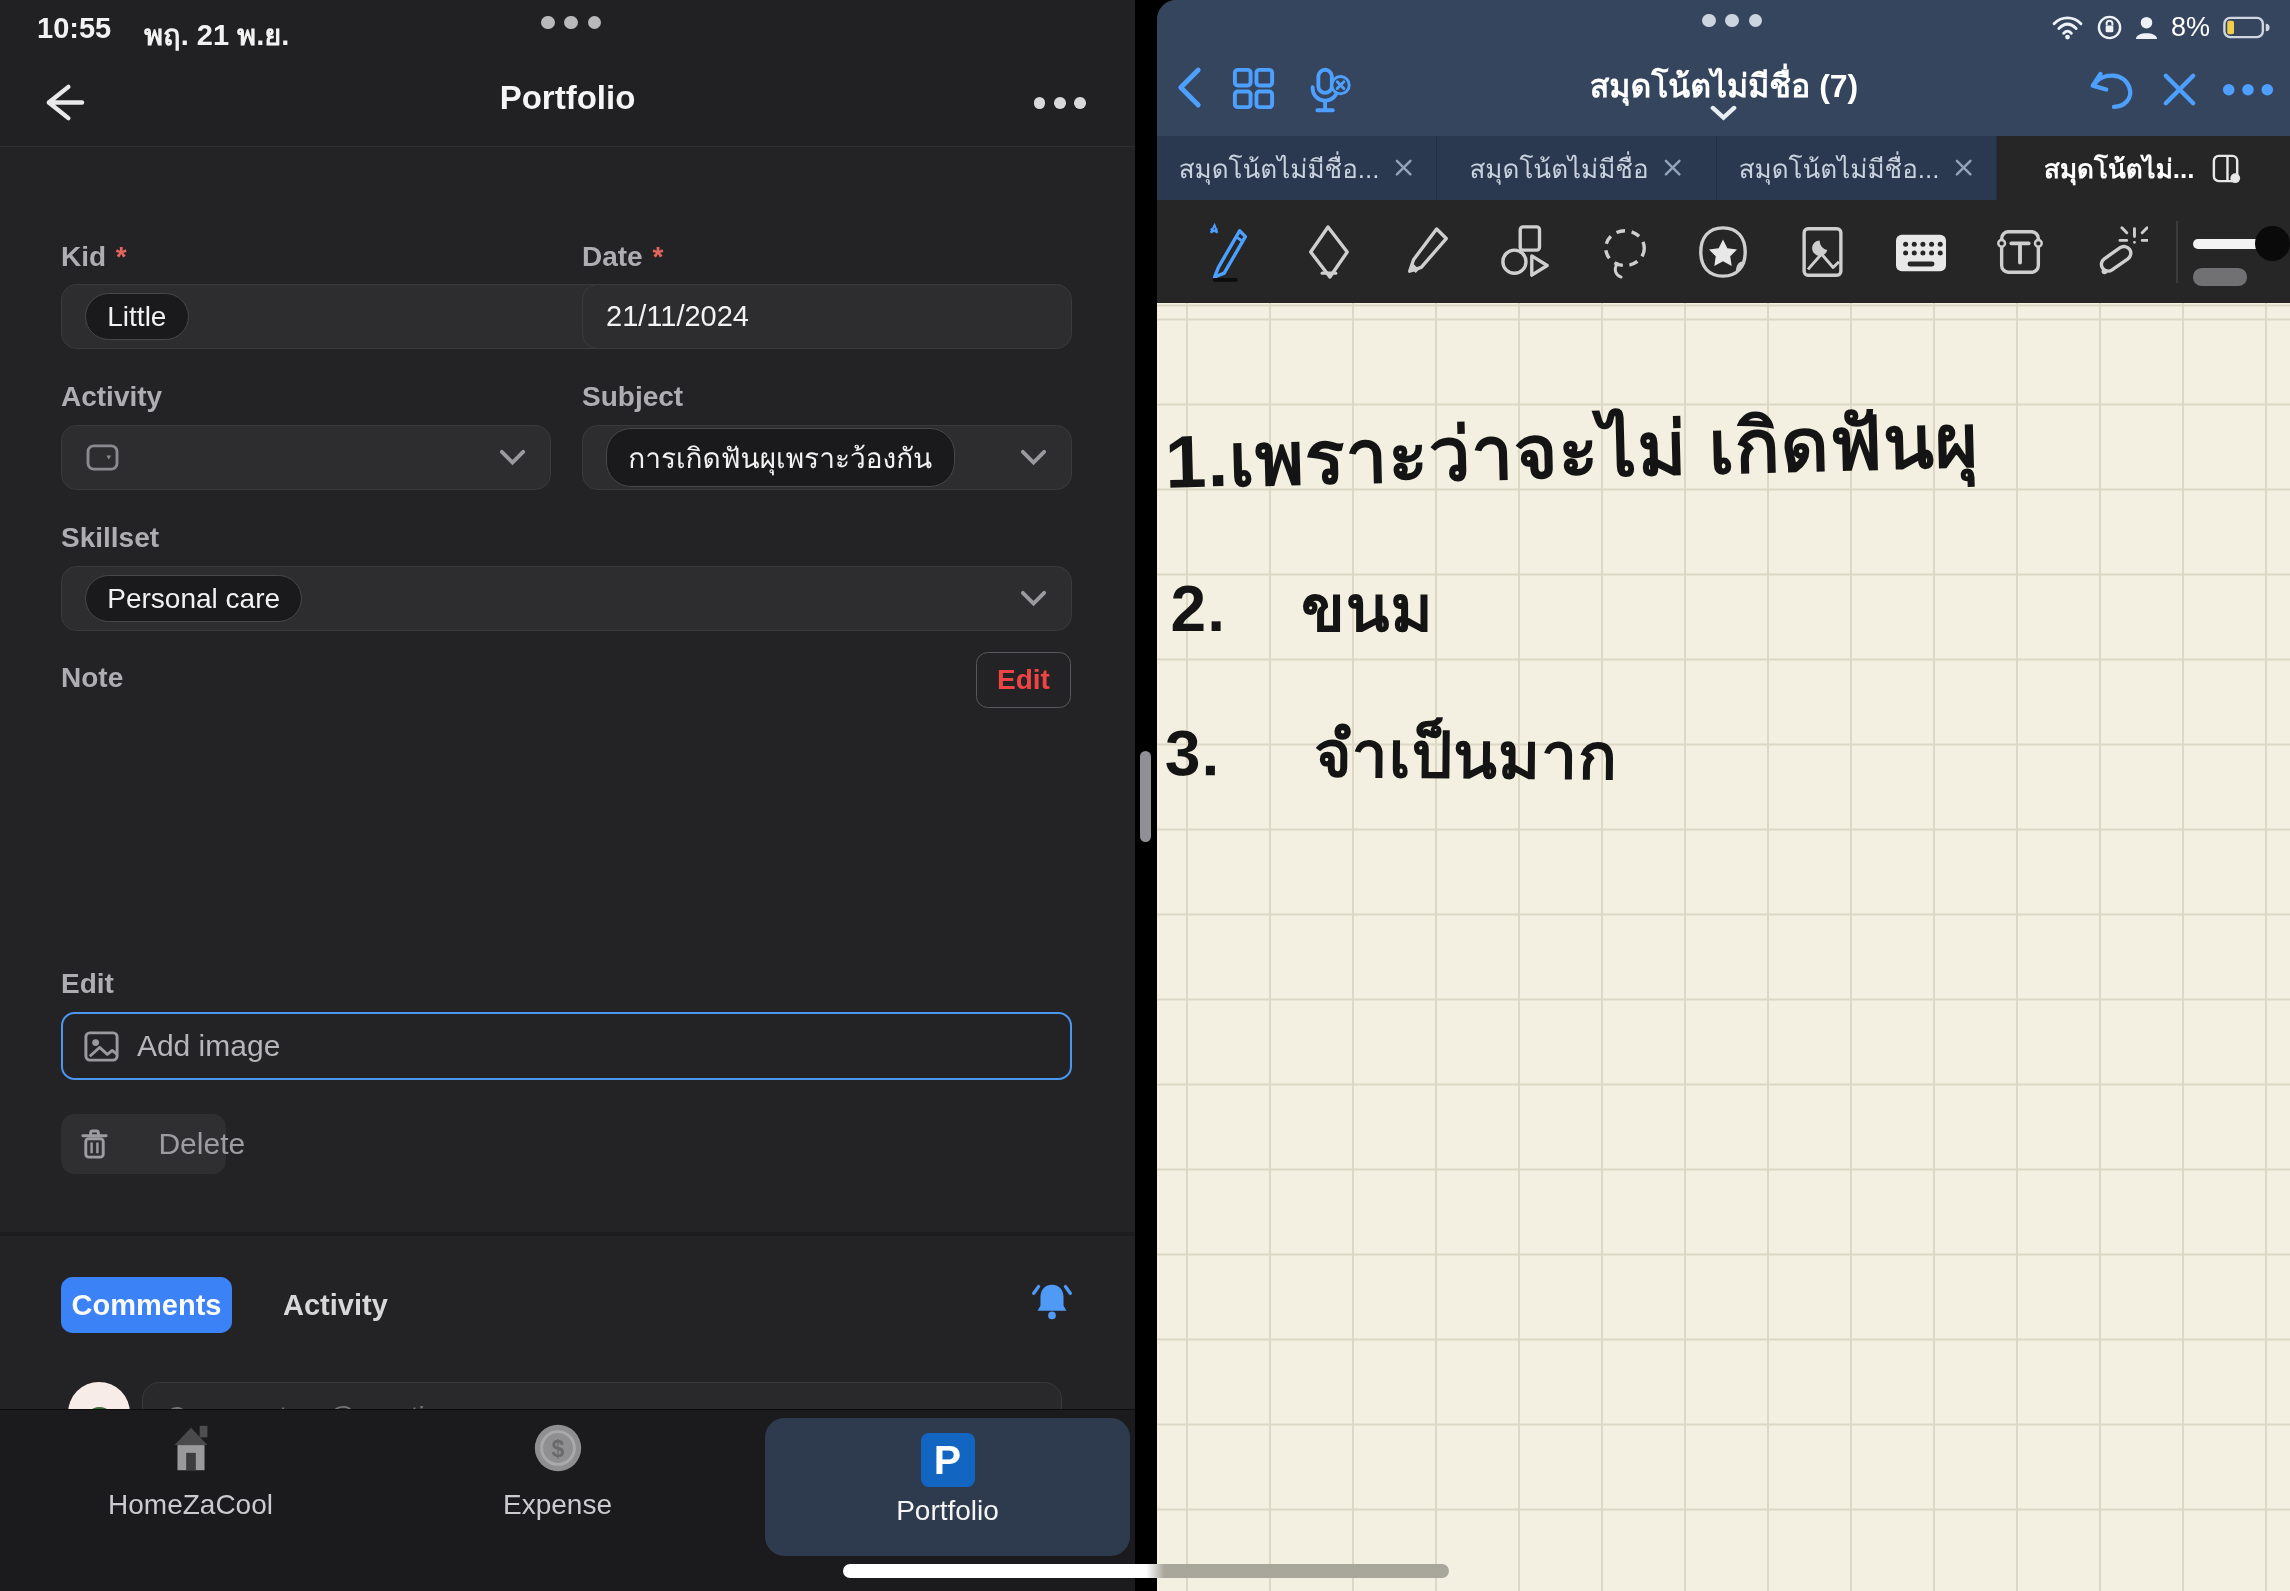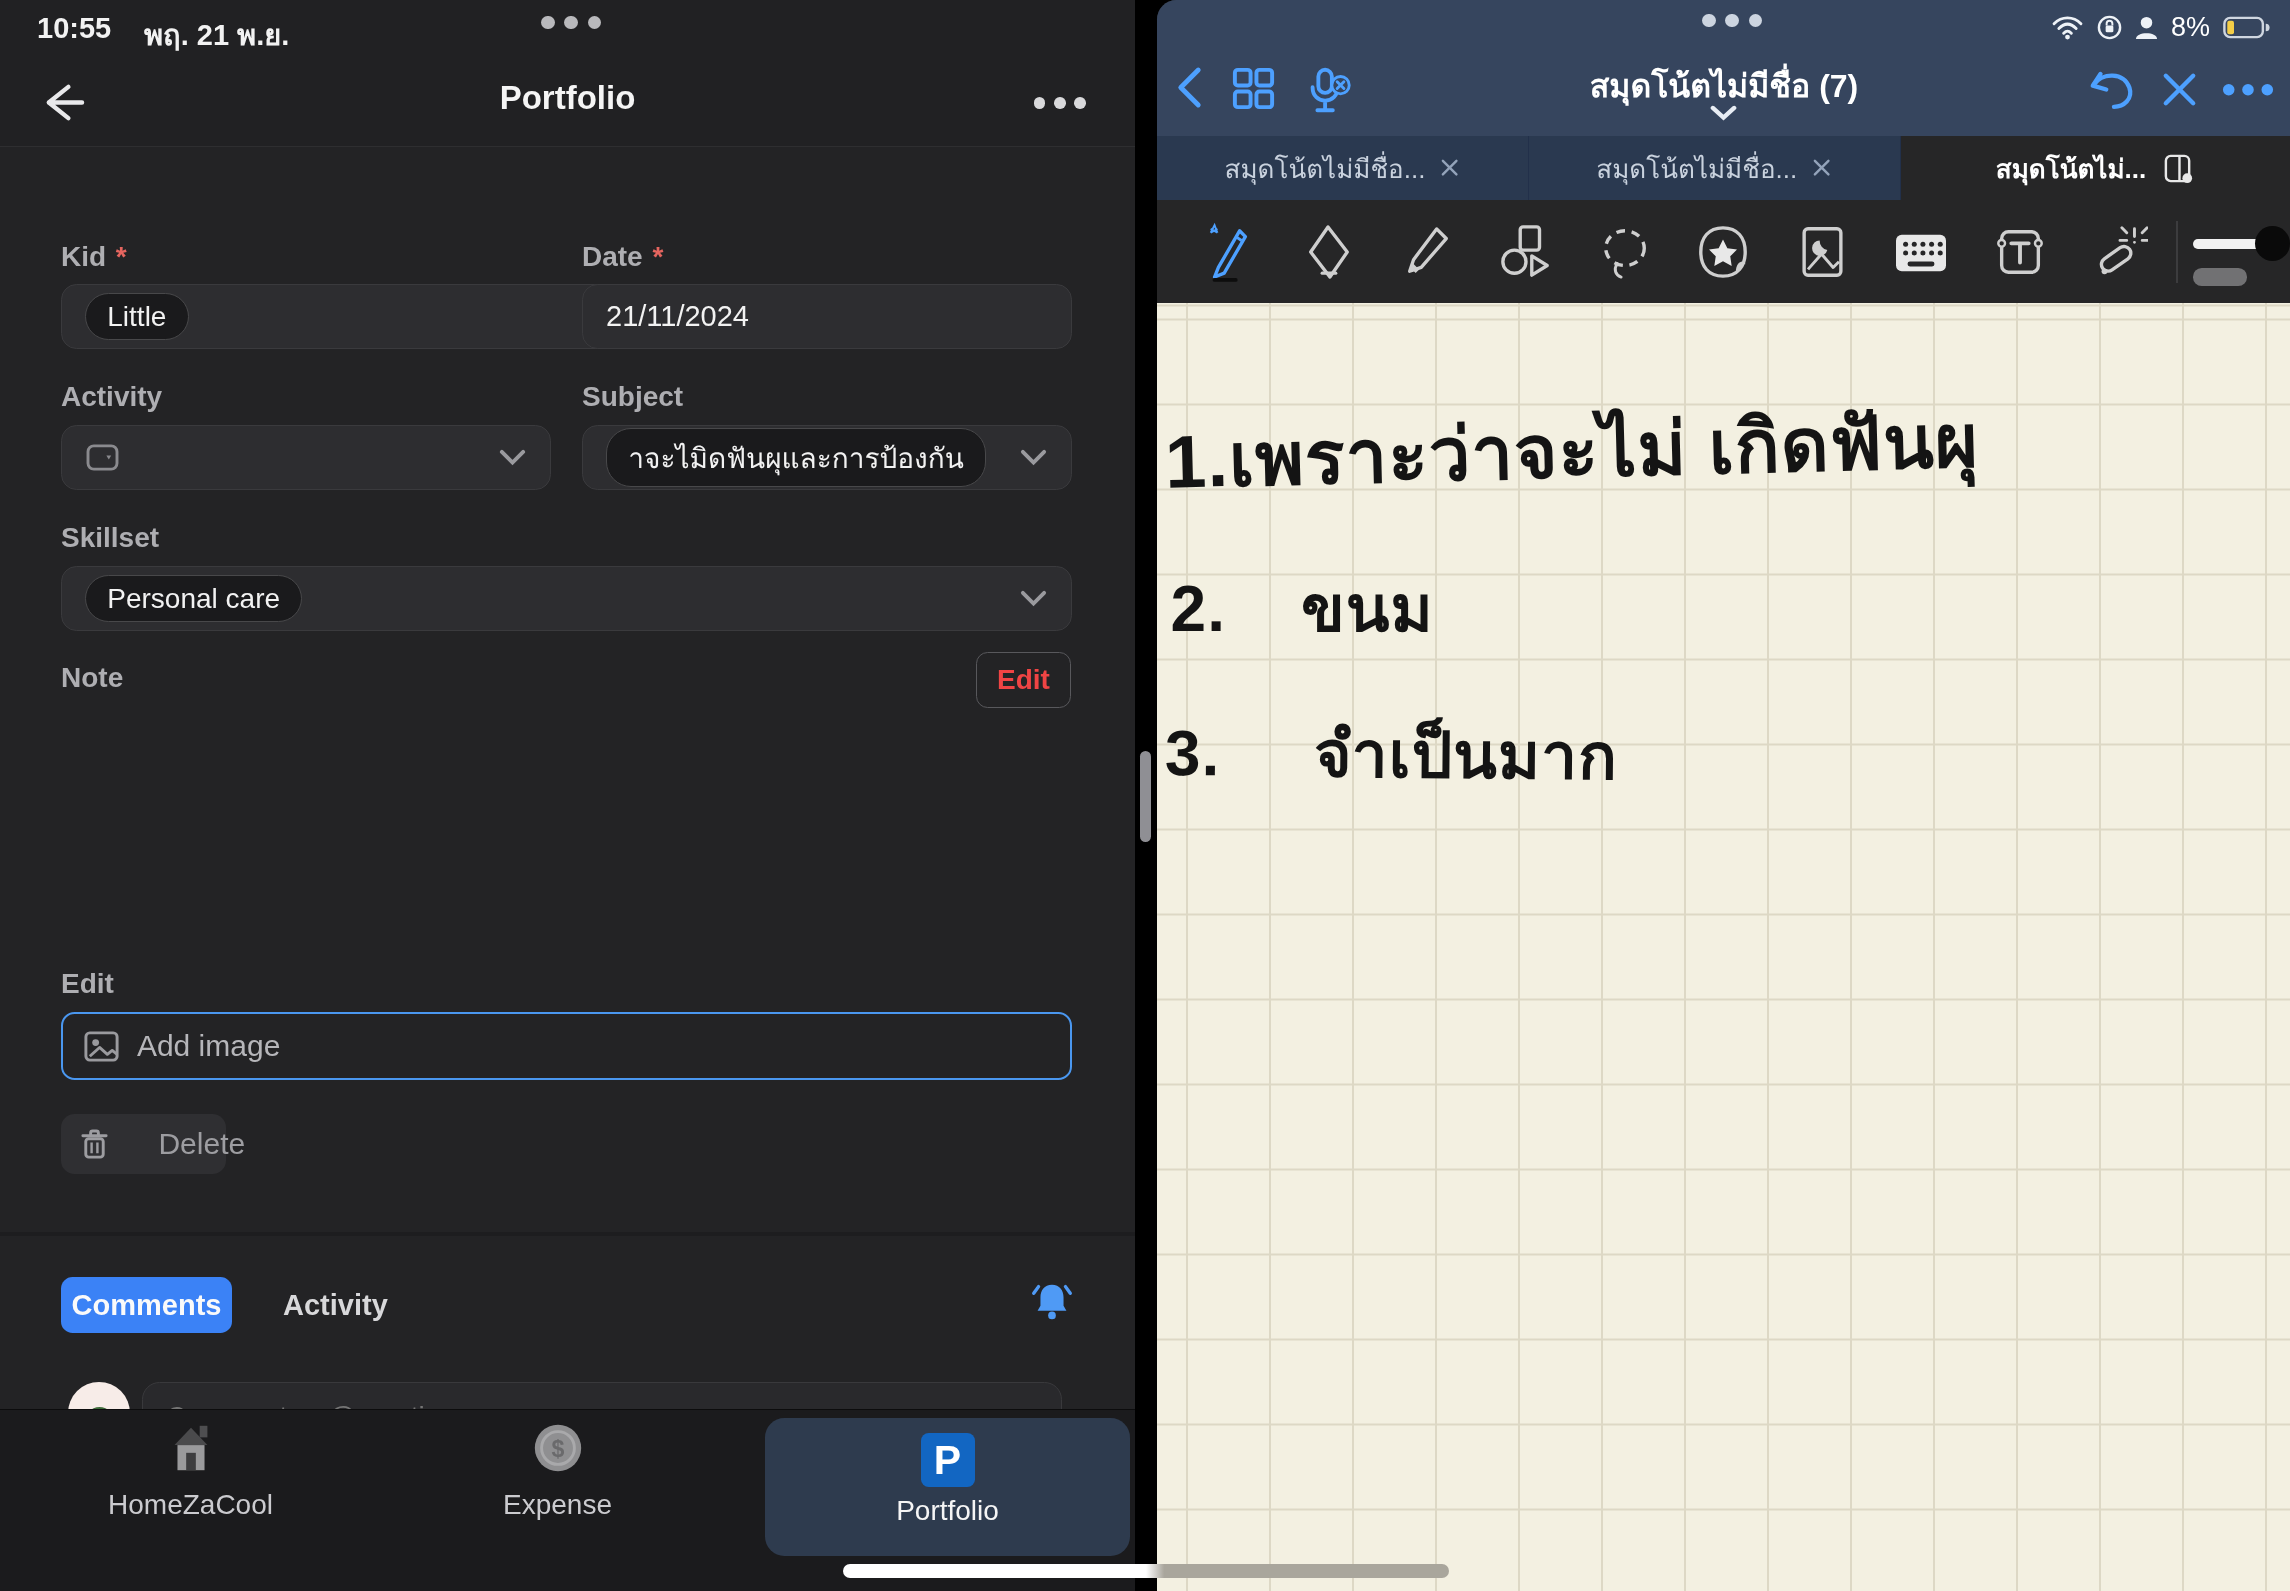--- a/index.html
+++ b/index.html
@@ -147,21 +147,21 @@
             <path d="M22 13 l5 0 l-2.5 4 z" fill="#8a8a8e"></path>
           </svg>
         </span>
       <span class="chev">
           <svg width="29" height="19.4" viewBox="0 0 30 20">
             <path d="M4 4 L15 15 L26 4" stroke="#9a9a9e" stroke-width="4" fill="none" stroke-linecap="round"></path>
           </svg>
         </span>
     </div>
     <div class="selbox" style="left:582px; top:425px; width:490px;">
-      <span class="pill">าจะไมิดฟันผุและการป้องกัน</span>
+      <span class="pill">การเกิดฟันผุเพราะว้องกัน</span>
       <span class="chev">
           <svg width="29" height="19.4" viewBox="0 0 30 20">
             <path d="M4 4 L15 15 L26 4" stroke="#9a9a9e" stroke-width="4" fill="none" stroke-linecap="round"></path>
           </svg>
         </span>
     </div>
 
     <span class="flabel" style="left:61px; top:522px;">Skillset</span>
     <div class="selbox" style="left:61px; top:566px; width:1011px;">
       <span class="pill">Personal care</span>
@@ -320,20 +320,26 @@
             <circle cx="8" cy="8" r="6" fill="#4da0ff"></circle>
             <circle cx="28" cy="8" r="6" fill="#4da0ff"></circle>
             <circle cx="48" cy="8" r="6" fill="#4da0ff"></circle>
           </svg>
         </span>
     </div>
 
     <div class="rp-tabs">
       <div class="rtab">
         <span class="tlabel">สมุดโน้ตไม่มีชื่อ...</span>
+        <svg width="21.3" height="21.3" viewBox="0 0 22 22">
+            <path d="M4 4 L18 18 M18 4 L4 18" stroke="#93a3ba" stroke-width="2.5" stroke-linecap="round"></path>
+          </svg>
+      </div>
+      <div class="rtab">
+        <span class="tlabel">สมุดโน้ตไม่มีชื่อ</span>
         <svg width="21.3" height="21.3" viewBox="0 0 22 22">
             <path d="M4 4 L18 18 M18 4 L4 18" stroke="#93a3ba" stroke-width="2.5" stroke-linecap="round"></path>
           </svg>
       </div>
       <div class="rtab">
         <span class="tlabel">สมุดโน้ตไม่มีชื่อ...</span>
         <svg width="21.3" height="21.3" viewBox="0 0 22 22">
             <path d="M4 4 L18 18 M18 4 L4 18" stroke="#93a3ba" stroke-width="2.5" stroke-linecap="round"></path>
           </svg>
       </div>

